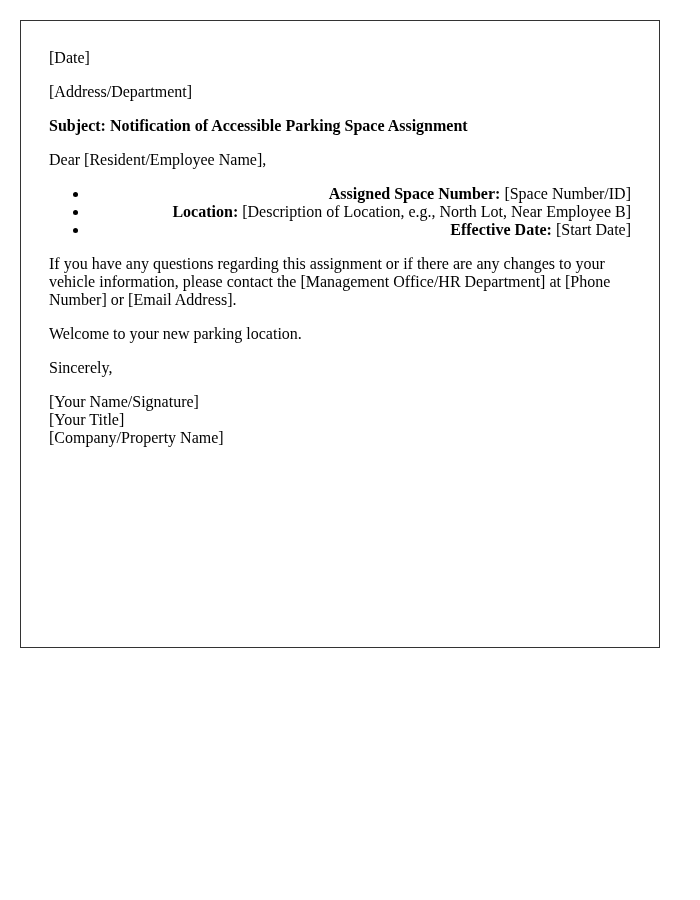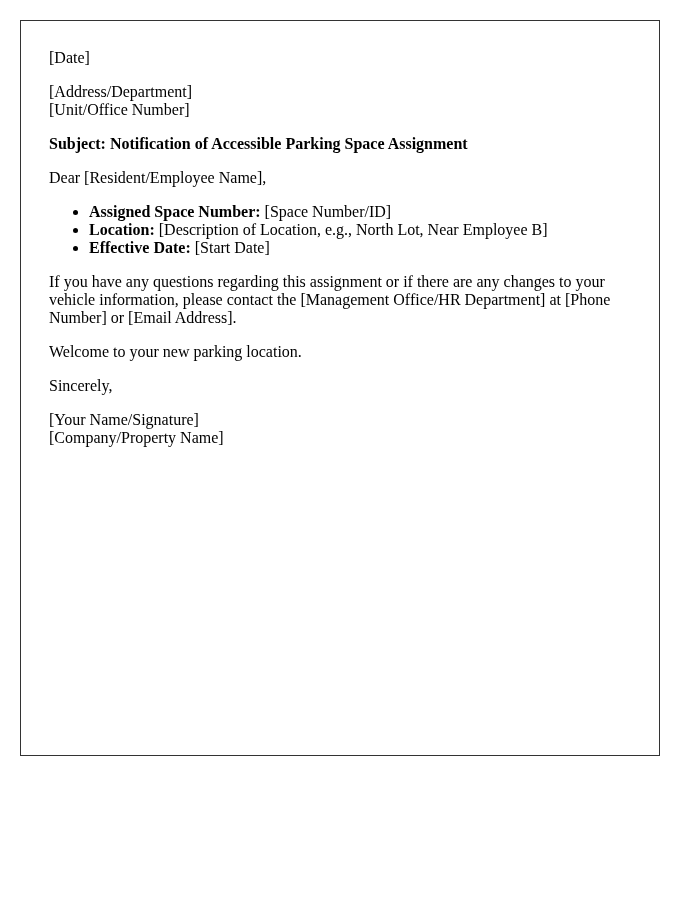--- a/index.html
+++ b/index.html
@@ -13,21 +13,21 @@
       position: relative;
       font-family: "Liberation Serif", "DejaVu Serif", serif;
       font-size: 16px;
       color: #000000;
     }
     .letter {
       position: absolute;
       left: 20px;
       top: 20px;
       width: 640px;
-      height: 736px;
+      height: 628px;
       border: 1px solid #333333;
       box-sizing: border-box;
       padding: 28px 28px 0 28px;
       line-height: 18px;
     }
     .block {
       margin: 0 0 16px 0;
     }
     .line {
       display: block;
@@ -36,34 +36,34 @@
       font-weight: bold;
       margin-top: 12px;
     }
     ul.details {
       margin: 0 0 16px 0;
       padding-left: 40px;
     }
     ul.details li {
       margin: 0;
       line-height: 18px;
+      text-align: right;
     }
     .label {
       font-weight: bold;
     }
   </style>
 </head>
 <body>
 
 <div class="letter">
   <p class="block">[Date]</p>
 
   <p class="block">
     <span class="line">[Address/Department]</span>
-    <span class="line">[Unit/Office Number]</span>
   </p>
 
   <p class="block subject">Subject: Notification of Accessible Parking Space Assignment</p>
 
   <p class="block">Dear [Resident/Employee Name],</p>
 
 
 
   <ul class="details">
     <li><span class="label">Assigned Space Number:</span><span> [Space Number/ID]</span></li>
@@ -73,15 +73,16 @@
 
 
   <p class="block">If you have any questions regarding this assignment or if there are any changes to your vehicle information, please contact the [Management Office/HR Department] at [Phone Number] or [Email Address].</p>
 
   <p class="block">Welcome to your new parking location.</p>
 
   <p class="block">Sincerely,</p>
 
   <p class="block">
     <span class="line">[Your Name/Signature]</span>
+    <span class="line">[Your Title]</span>
     <span class="line">[Company/Property Name]</span>
   </p>
 </div>
 
 </body></html>

